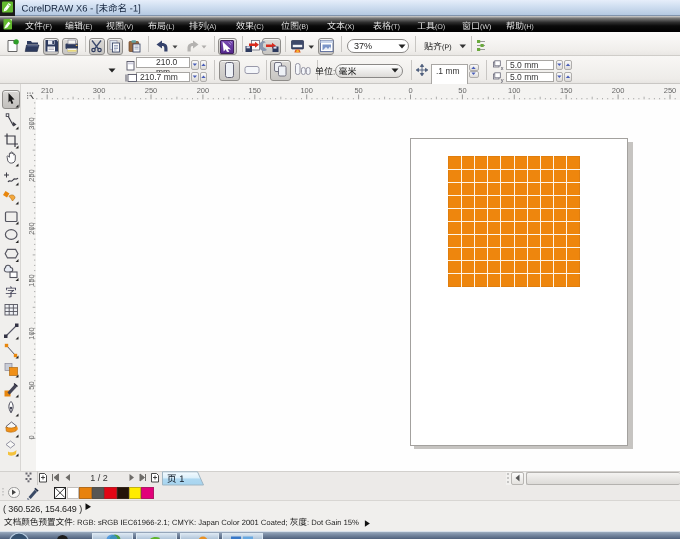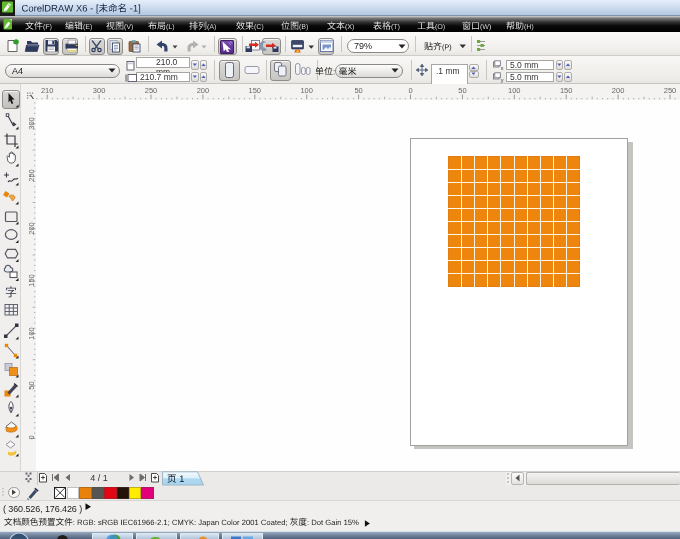--- a/index.html
+++ b/index.html
@@ -23,28 +23,27 @@
 <div class="sep" style="left:415px;top:36px;height:16px"></div>
 <div class="sep" style="left:471px;top:36px;height:16px"></div>
 <div class="btn" style="left:43px;top:37.5px;width:16px;height:17px"></div>
 <div class="btn" style="left:62px;top:37.5px;width:16px;height:17px"></div>
 <div class="btn" style="left:89px;top:37.5px;width:16px;height:17px"></div>
 <div class="btn" style="left:107px;top:37.5px;width:16px;height:17px"></div>
 <div class="btn" style="left:217.5px;top:37.5px;width:19px;height:17px"></div>
 <div class="btn" style="left:262px;top:37.5px;width:19px;height:17px"></div>
 <div class="btn" style="left:318px;top:37.5px;width:16px;height:17px"></div>
 <div class="abs" style="left:220px;top:39.5px;width:14px;height:14px;background:linear-gradient(180deg,#7a4cb4,#54288c);border:1px solid #40205c;border-radius:1px"></div>
-<div class="abs" style="left:347px;top:39px;width:62px;height:14px;background:#fff;border:1px solid #8a8886;border-radius:7px;font-size:9px;color:#222;line-height:12.5px;padding-left:6px">79%</div>
+<div class="abs" style="left:347px;top:39px;width:62px;height:14px;background:#fff;border:1px solid #8a8886;border-radius:7px;font-size:9px;color:#222;line-height:12.5px;padding-left:6px">37%</div>
 <div class="abs" style="left:0;top:56px;width:680px;height:28px;background:linear-gradient(180deg,#f8f7f5,#eeece9 85%,#e7e5e2);border-bottom:1px solid #c9c7c4"></div>
 <div class="sep" style="left:214px;top:60px;height:20px"></div>
 <div class="sep" style="left:266px;top:60px;height:20px"></div>
 <div class="sep" style="left:317px;top:60px;height:20px"></div>
 <div class="sep" style="left:411px;top:60px;height:20px"></div>
 <div class="sep" style="left:486px;top:60px;height:20px"></div>
-<div class="abs" style="left:5px;top:63.5px;width:115px;height:14px;background:linear-gradient(180deg,#fefefe,#dddbd8);border:1px solid #8a8886;border-radius:7px;font-size:9px;color:#222;line-height:12.5px;padding-left:6px">A4</div>
 <div class="fld" style="left:136px;top:57px;width:54px;height:10.5px;padding-left:19px;line-height:9.5px">210.0 mm</div>
 <div class="fld" style="left:136px;top:71.5px;width:54px;height:10.5px;padding-left:3px;line-height:9.5px">210.7 mm</div>
 <div class="spin" style="left:191px;top:59.5px;width:7.5px;height:10.5px"></div>
     <div class="spin" style="left:199.7px;top:59.5px;width:7.5px;height:10.5px"></div>
 <div class="spin" style="left:191px;top:71.5px;width:7.5px;height:10.5px"></div>
     <div class="spin" style="left:199.7px;top:71.5px;width:7.5px;height:10.5px"></div>
 <div class="btn" style="left:219px;top:59.5px;width:21px;height:21px"></div>
 <div class="btn" style="left:270px;top:59.5px;width:21px;height:21px"></div>
 <div class="abs" style="left:335px;top:63.5px;width:68px;height:14px;background:linear-gradient(180deg,#fefefe,#dddbd8);border:1px solid #8a8886;border-radius:7px"></div>
 <div class="fld" style="left:431px;top:63.5px;width:37px;height:22px;padding-left:4px;line-height:13px">.1 mm</div>
@@ -99,36 +98,36 @@
       <path d="M92.5 0 V131" stroke="#fdf5e8" stroke-width="1"></path>
       <path d="M0 91.5 H132" stroke="#fdf5e8" stroke-width="1"></path>
       <path d="M105.5 0 V131" stroke="#fdf5e8" stroke-width="1"></path>
       <path d="M0 104.5 H132" stroke="#fdf5e8" stroke-width="1"></path>
       <path d="M118.5 0 V131" stroke="#fdf5e8" stroke-width="1"></path>
       <path d="M0 117.5 H132" stroke="#fdf5e8" stroke-width="1"></path>
     </svg>
 <div class="btn" style="left:2px;top:90px;width:18px;height:19px;background:linear-gradient(180deg,#d8d6d3,#c2c0bd)"></div>
 <div class="abs" style="left:0;top:471px;width:680px;height:14px;background:#eceae8;border-top:1px solid #d2d0cd"></div>
 <div class="sep" style="left:37px;top:471px;height:14px"></div>
-<div class="abs" style="left:81px;top:473px;width:36px;text-align:center;font-size:9px;color:#333">4 / 1</div>
+<div class="abs" style="left:81px;top:473px;width:36px;text-align:center;font-size:9px;color:#333">1 / 2</div>
 <div class="abs" style="left:506px;top:471px;width:174px;height:14px;background:#f2f1ef;border-top:1px solid #d2d0cd"></div>
 <div class="abs" style="left:511px;top:471.5px;width:13px;height:13px;background:linear-gradient(180deg,#fcfcfb,#e4e2df);border:1px solid #b8b6b3;border-radius:2px"></div>
 <div class="abs" style="left:526px;top:471.5px;width:154px;height:13px;background:linear-gradient(180deg,#f4f3f1,#dddbd8);border:1px solid #b4b2af;border-radius:2px;border-right:none"></div>
 <div class="abs" style="left:0;top:485px;width:680px;height:14.5px;background:#eceae8"></div>
 <div class="abs" style="left:8px;top:486.5px;width:11.5px;height:11.5px;border:1px solid #999;border-radius:50%;background:#f8f7f5"></div>
 <div class="abs" style="left:54.3px;top:487px;width:11.5px;height:11.5px;background:#fff;border:1.2px solid #222"></div>
 <div class="abs" style="left:66.8px;top:487px;width:12.45px;height:11.5px;background:#ffffff;border:1px solid rgba(80,70,60,0.35)"></div>
 <div class="abs" style="left:79.2px;top:487px;width:12.45px;height:11.5px;background:#e8820d;border:1px solid rgba(80,70,60,0.35)"></div>
 <div class="abs" style="left:91.6px;top:487px;width:12.45px;height:11.5px;background:#575654;border:1px solid rgba(80,70,60,0.35)"></div>
 <div class="abs" style="left:104.1px;top:487px;width:12.45px;height:11.5px;background:#e30615;border:1px solid rgba(80,70,60,0.35)"></div>
 <div class="abs" style="left:116.5px;top:487px;width:12.45px;height:11.5px;background:#241309;border:1px solid rgba(80,70,60,0.35)"></div>
 <div class="abs" style="left:129.0px;top:487px;width:12.45px;height:11.5px;background:#ffec00;border:1px solid rgba(80,70,60,0.35)"></div>
 <div class="abs" style="left:141.4px;top:487px;width:12.45px;height:11.5px;background:#e2007a;border:1px solid rgba(80,70,60,0.35)"></div>
 <div class="abs" style="left:0;top:499.5px;width:680px;height:15px;background:#f0efed;border-top:1px solid #d8d6d3;font-size:9px;color:#222">
-      <span style="position:absolute;left:3px;top:3px;letter-spacing:-0.1px">( 360.526, 176.426 )</span>
+      <span style="position:absolute;left:3px;top:3px;letter-spacing:-0.1px">( 360.526, 154.649 )</span>
     </div>
 <div class="abs" style="left:0;top:514.5px;width:680px;height:16.5px;background:#f0efed"></div>
 <div class="abs" style="left:0;top:531px;width:680px;height:8px;background:linear-gradient(180deg,#aab8c8,#7e90a8 40%,#50617c)"></div>
 <div class="abs" style="left:0;top:531px;width:680px;height:1px;background:#d8e0ea"></div>
 <div class="abs" style="left:92px;top:532.5px;width:41px;height:7px;background:linear-gradient(180deg,#d8e4f0,#a8bed4);border:1px solid #dce8f2;border-bottom:none"></div>
 <div class="abs" style="left:136px;top:532.5px;width:41px;height:7px;background:linear-gradient(180deg,#d8e4f0,#a8bed4);border:1px solid #dce8f2;border-bottom:none"></div>
 <div class="abs" style="left:180px;top:532.5px;width:39px;height:7px;background:linear-gradient(180deg,#d8e4f0,#a8bed4);border:1px solid #dce8f2;border-bottom:none"></div>
 <div class="abs" style="left:222px;top:532.5px;width:41px;height:7px;background:linear-gradient(180deg,#d8e4f0,#a8bed4);border:1px solid #dce8f2;border-bottom:none"></div>
 <svg class="abs" style="left:0;top:0" width="680" height="539" viewBox="0 0 680 539">
       <g>

